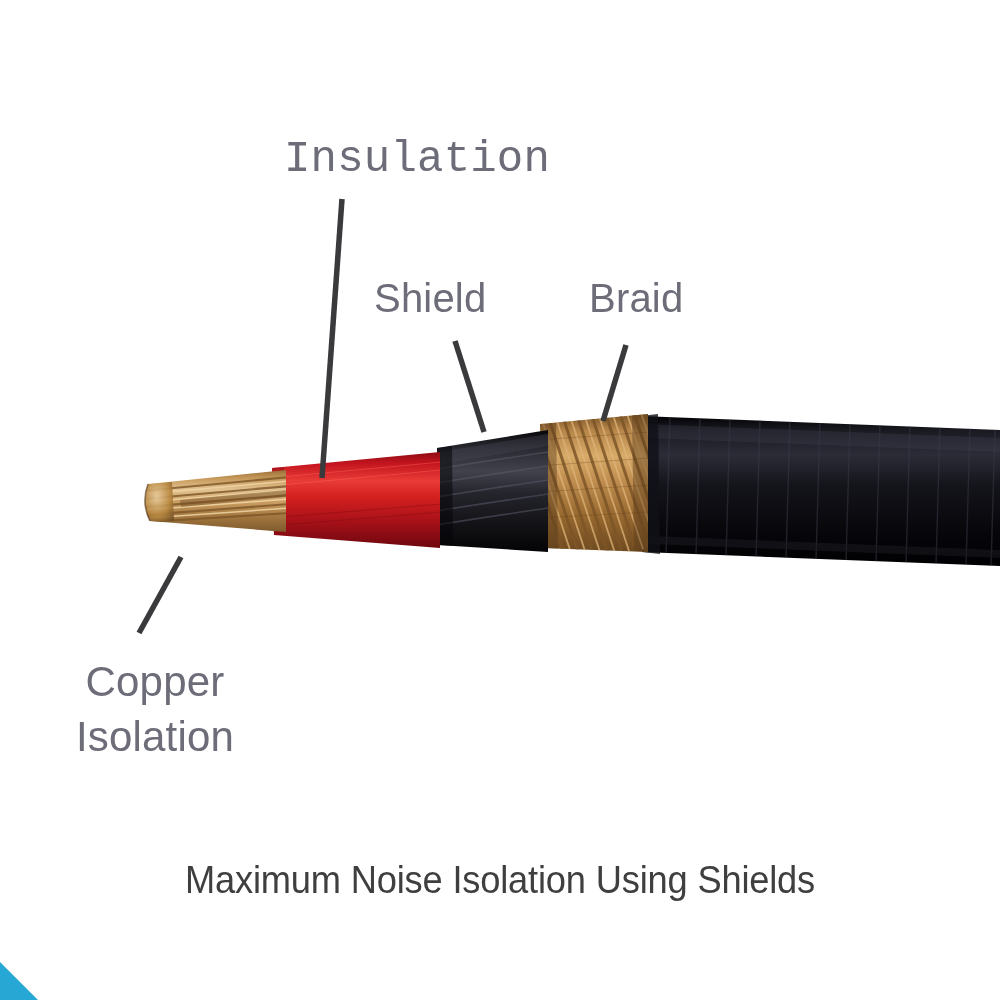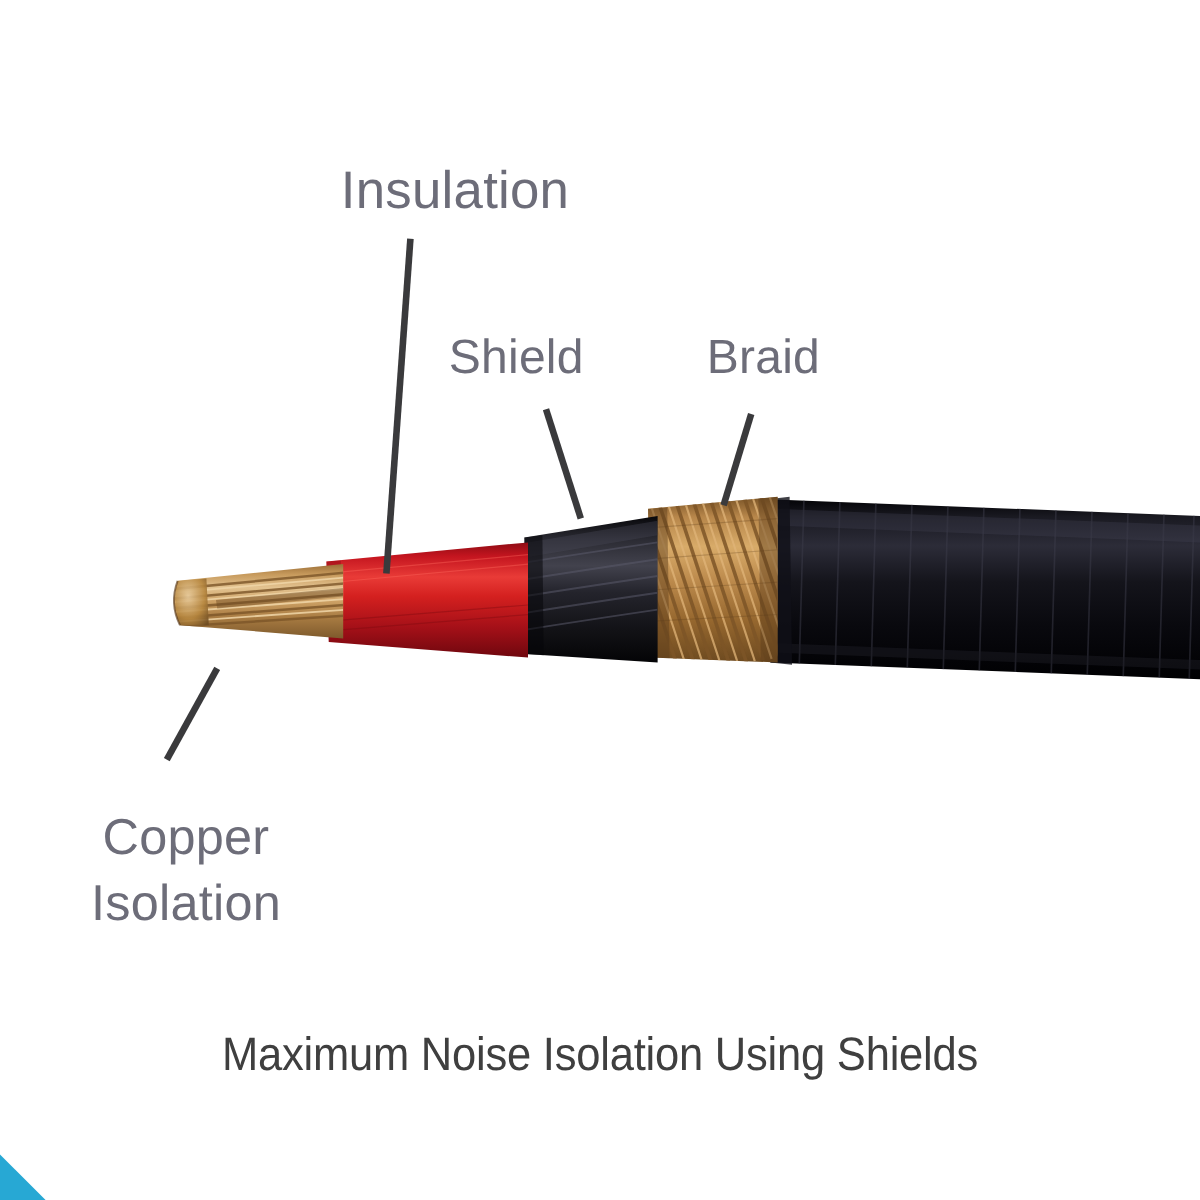--- a/index.html
+++ b/index.html
@@ -30,40 +30,40 @@
     color: #6d6d79;
     font-family: "Liberation Sans", sans-serif;
     font-weight: 400;
     white-space: nowrap;
     letter-spacing: 0.2px;
   }
   #label-insulation {
     left: 284px;
     top: 134px;
     font-size: 44px;
+    font-family: Liberation Mono, monospace;
   }
   #label-shield {
     left: 374px;
     top: 276px;
     font-size: 40px;
   }
   #label-braid {
     left: 589px;
     top: 276px;
     font-size: 40px;
   }
   #label-copper-conductor {
     left: 20px;
     top: 654px;
     font-size: 42px;
     line-height: 1.32;
     text-align: center;
     width: 270px;
     white-space: normal;
-    margin-top: 16px;
   }
   #caption {
     position: absolute;
     left: 0;
     top: 858px;
     width: 1000px;
     text-align: center;
     color: #3f3f3f;
     font-size: 39px;
     font-family: "Liberation Sans Narrow", "Liberation Sans", sans-serif;

